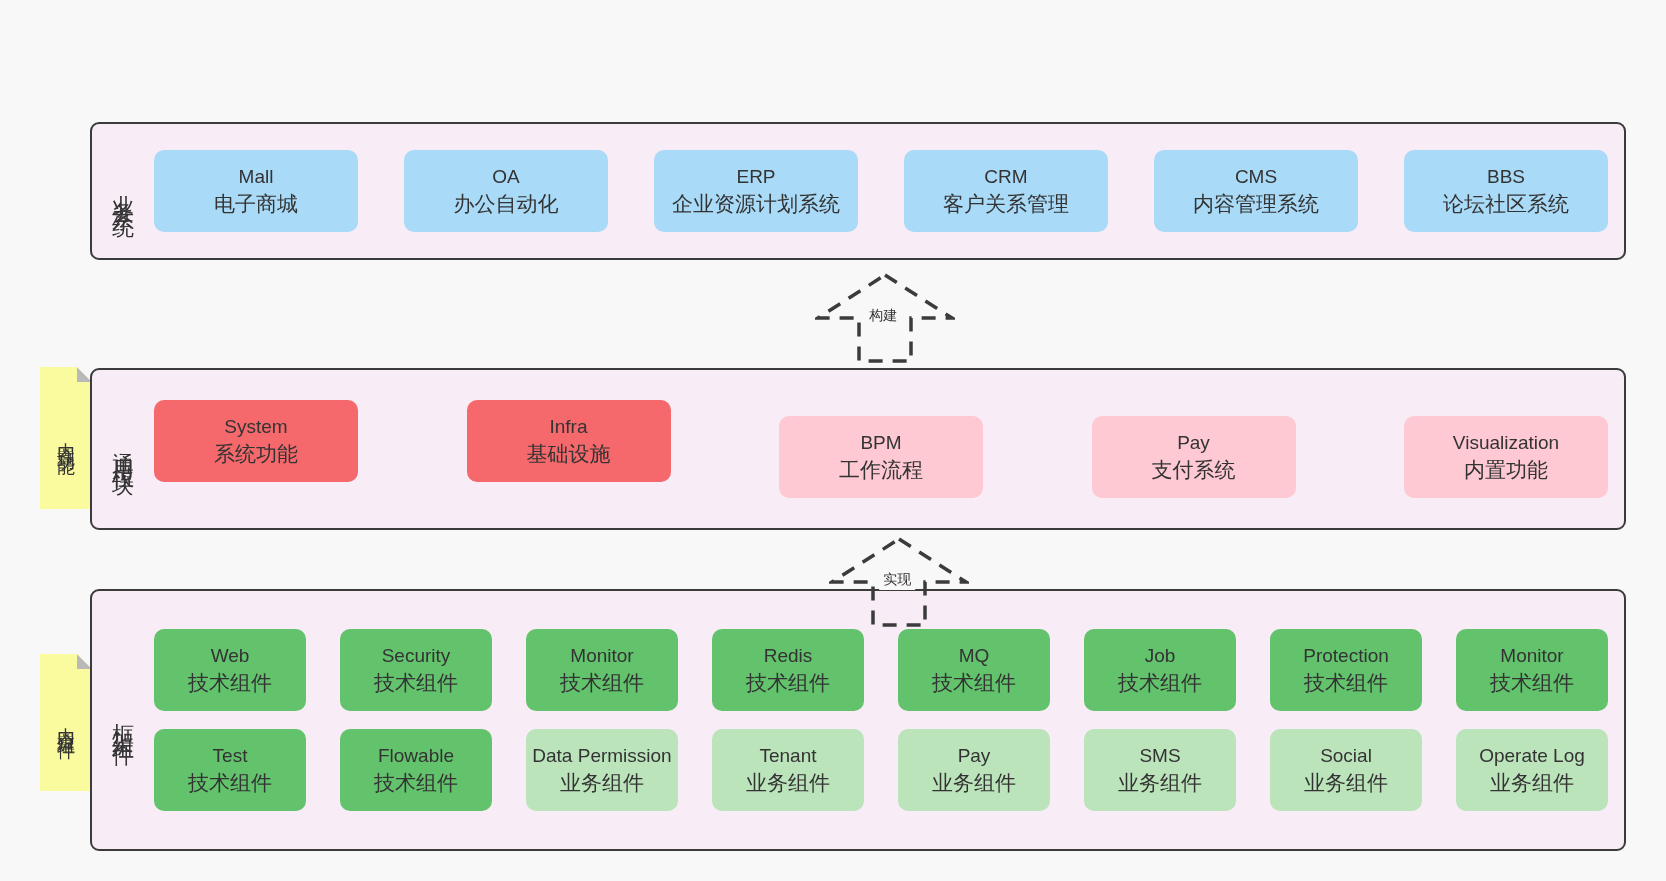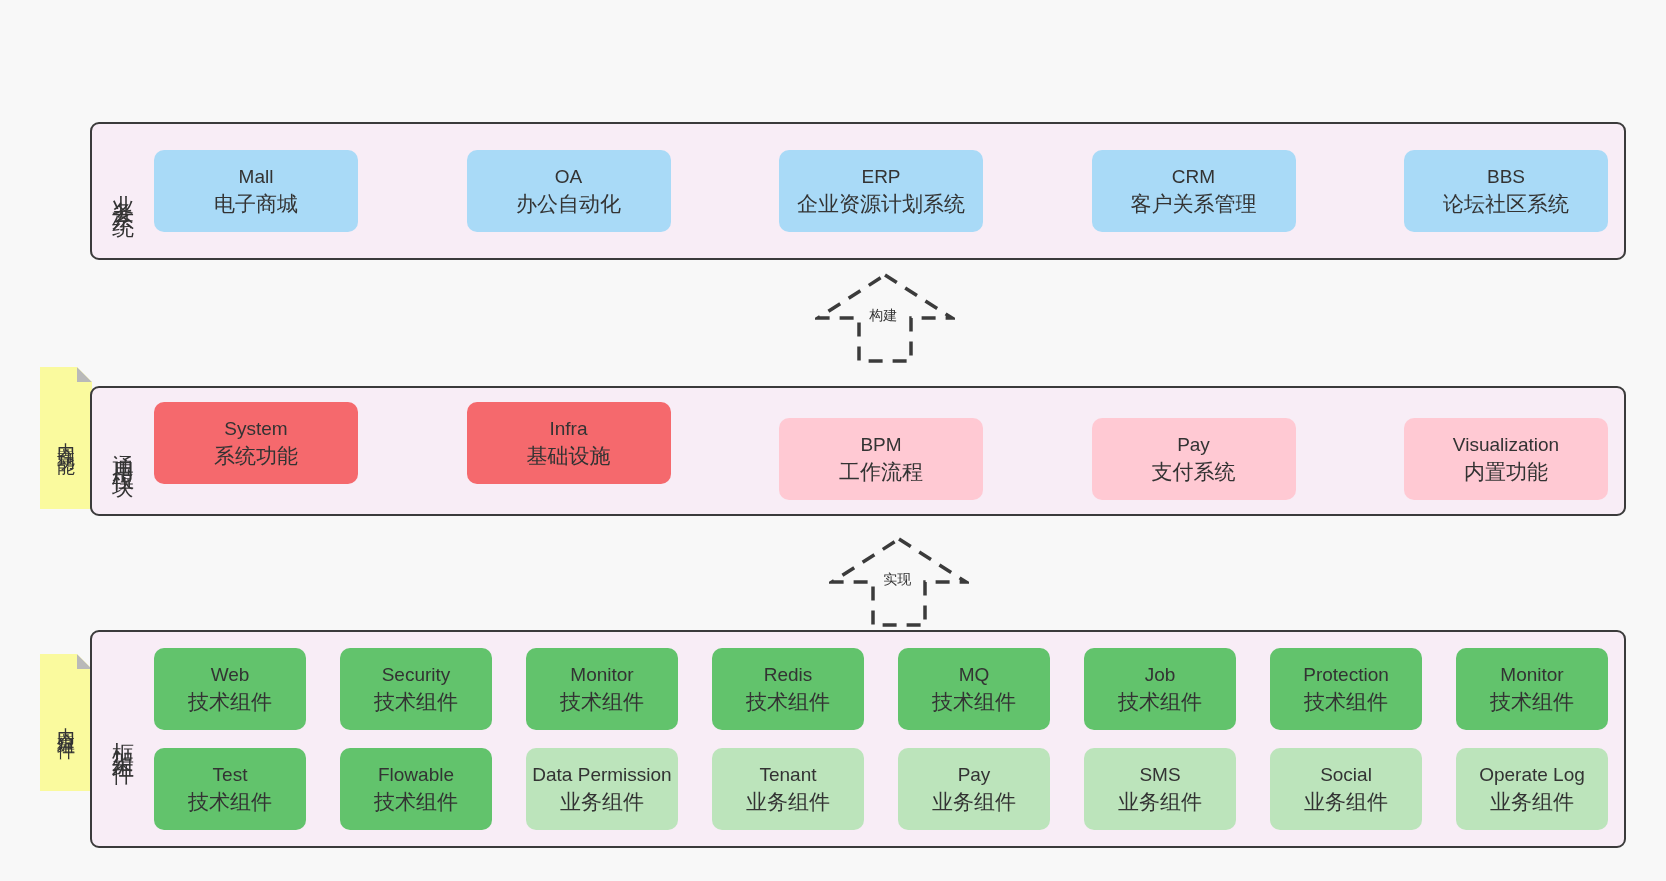--- a/index.html
+++ b/index.html
@@ -104,35 +104,39 @@
         </div>
         <div class="box v-blue">
           <div class="box-title">ERP</div>
           <div class="box-subtitle">企业资源计划系统</div>
         </div>
         <div class="box v-blue">
           <div class="box-title">CRM</div>
           <div class="box-subtitle">客户关系管理</div>
         </div>
         <div class="box v-blue">
+          <div class="box-title">CMS</div>
+          <div class="box-subtitle">内容管理系统</div>
+        </div>
+        <div class="box v-blue">
           <div class="box-title">BBS</div>
           <div class="box-subtitle">论坛社区系统</div>
         </div>
       </div>
     </div>
 </div>
 
 <div class="arrow" style="left:815px;top:272px">
   <svg width="140" height="92" viewBox="0 0 140 92">
     <polygon points="70,3 137,46 96,46 96,89 44,89 44,46 3,46" fill="none" stroke="var(--line)" stroke-width="3.5" stroke-dasharray="14 10"></polygon>
   </svg>
   <div class="arrow-label">构建</div>
 </div>
 
-<div class="band cols-6" style="top:386px;height:130px">
+<div class="band cols-6" style="top:368px;height:162px">
   <div class="band-label">通用模块</div>
   <div class="band-content">
       <div class="box-row">
         <div class="box v-red">
           <div class="box-title">System</div>
           <div class="box-subtitle">系统功能</div>
         </div>
         <div class="box v-red">
           <div class="box-title">Infra</div>
           <div class="box-subtitle">基础设施</div>
@@ -153,21 +157,21 @@
     </div>
 </div>
 
 <div class="arrow" style="left:829px;top:536px">
   <svg width="140" height="92" viewBox="0 0 140 92">
     <polygon points="70,3 137,46 96,46 96,89 44,89 44,46 3,46" fill="none" stroke="var(--line)" stroke-width="3.5" stroke-dasharray="14 10"></polygon>
   </svg>
   <div class="arrow-label">实现</div>
 </div>
 
-<div class="band cols-8" style="top:630px;height:218px">
+<div class="band cols-8" style="top:589px;height:262px">
   <div class="band-label">框架组件</div>
   <div class="band-content">
       <div class="box-row">
         <div class="box v-green-dark">
           <div class="box-title">Web</div>
           <div class="box-subtitle">技术组件</div>
         </div>
         <div class="box v-green-dark">
           <div class="box-title">Security</div>
           <div class="box-subtitle">技术组件</div>

